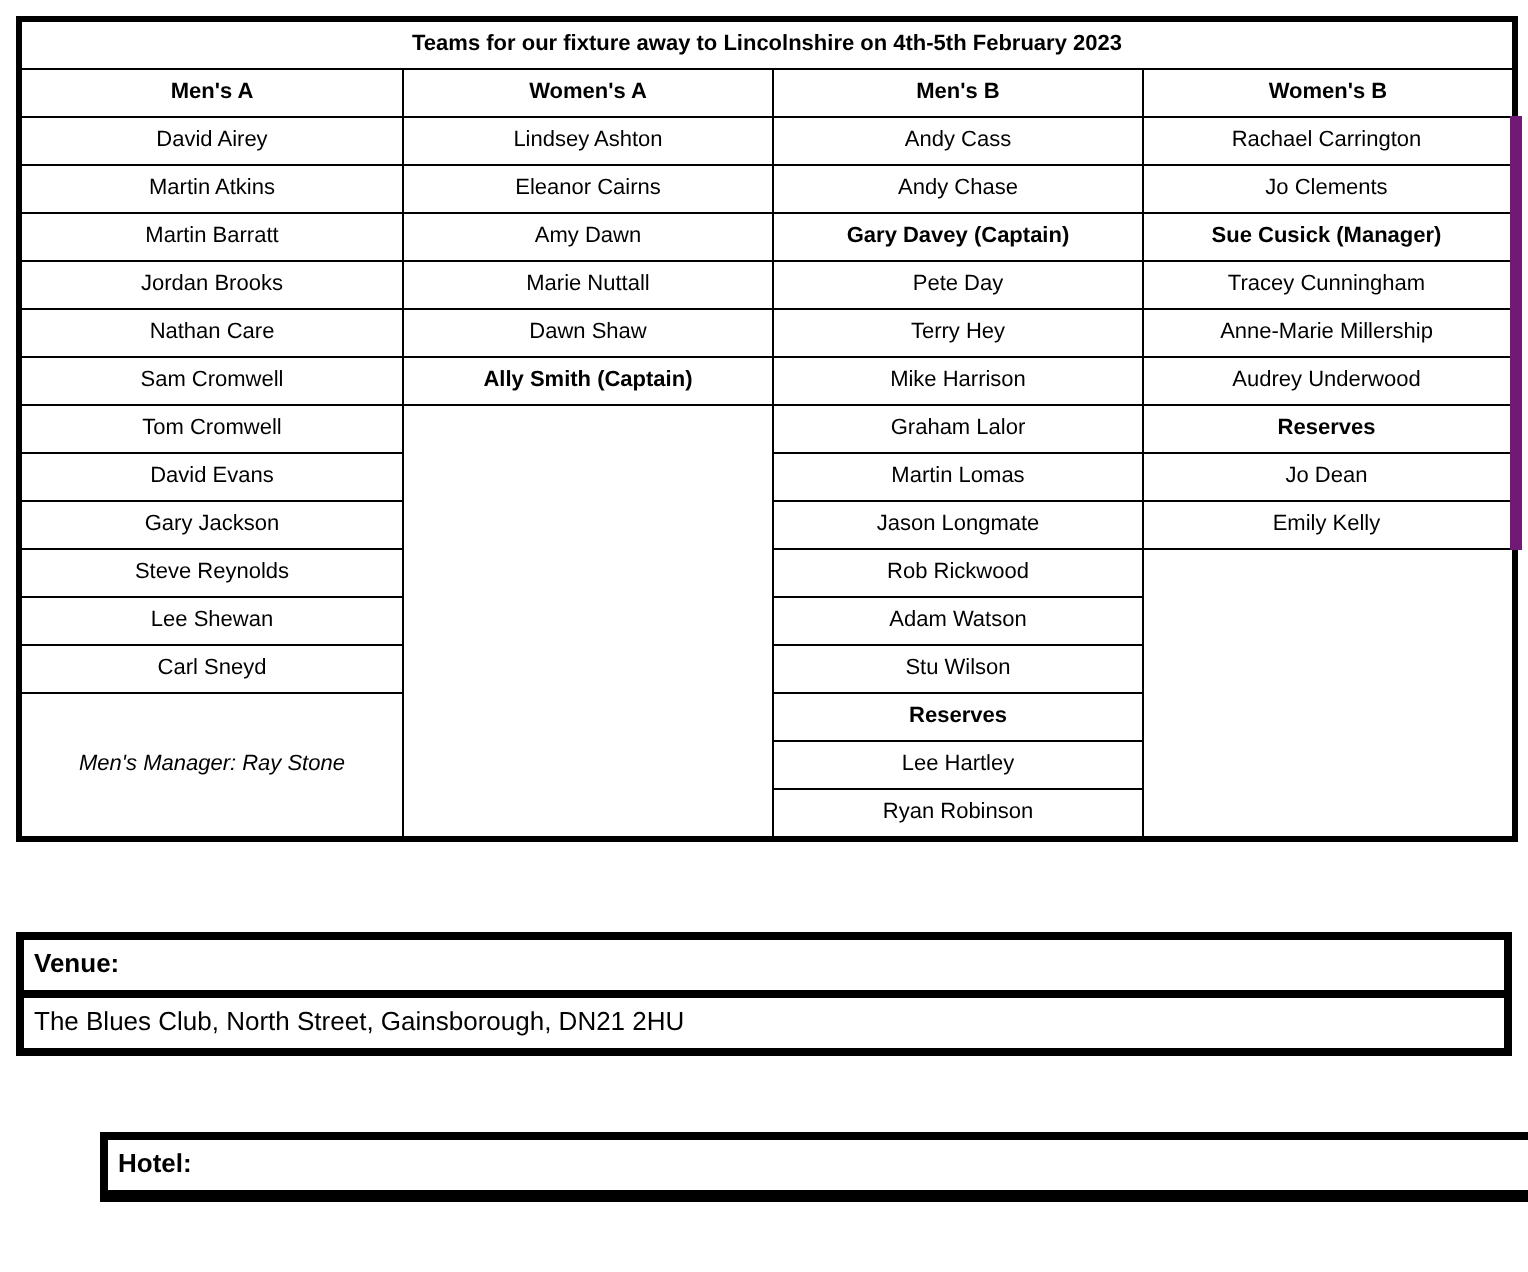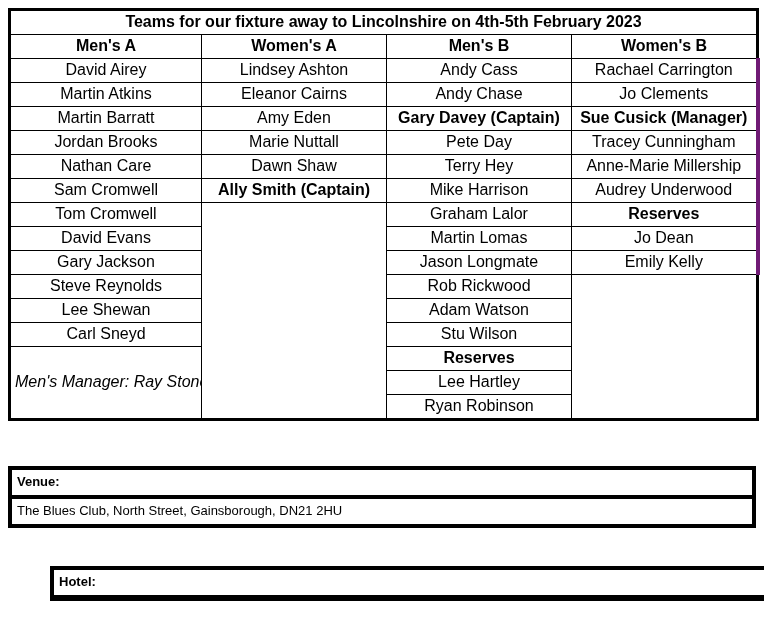--- a/index.html
+++ b/index.html
@@ -37,21 +37,21 @@
   }
 
   table.teams col.c1 { width: 192px; }
   table.teams col.c2 { width: 185px; }
   table.teams col.c3 { width: 185px; }
   table.teams col.c4 { width: 186px; }
 
   table.teams td {
     border: 1px solid #000000;
     padding: 2px 4px 3px 4px;
-    font-size: 16px;
+    font-size: 11px;
     line-height: 18px;
     height: 19px;
     vertical-align: middle;
     box-sizing: border-box;
     overflow: hidden;
     white-space: nowrap;
     text-align: center;
   }
 
   
@@ -73,21 +73,21 @@
     height: 36px;
     border-bottom: 3px solid #000000;
     border-right: 3px solid #000000;
   }
   td.header-cell.last { border-right: 1px solid #000000; }
 
   td.name-cell {
     border-right: 3px solid #000000;
     margin-left: 46px;
   }
-  td.name-cell.last { border-right: 4px solid #701a75; }
+  td.name-cell.last { border-right: 6px solid #701a75; }
 
   td.bold-name { font-weight: bold; }
 
   td.reserves-cell {
     font-weight: bold;
     border-top: 3px solid #000000;
   }
 
   td.manager-cell {
     font-weight: normal;
@@ -166,21 +166,21 @@
 
         <tr>
           <td class="name-cell">Martin Atkins</td>
           <td class="name-cell">Eleanor Cairns</td>
           <td class="name-cell">Andy Chase</td>
           <td class="name-cell last">Jo Clements</td>
         </tr>
 
         <tr>
           <td class="name-cell">Martin Barratt</td>
-          <td class="name-cell">Amy Eden</td>
+          <td class="name-cell">Amy Dawn</td>
           <td class="name-cell bold-name">Gary Davey (Captain)</td>
           <td class="name-cell last bold-name">Sue Cusick (Manager)</td>
         </tr>
 
         <tr>
           <td class="name-cell">Jordan Brooks</td>
           <td class="name-cell">Marie Nuttall</td>
           <td class="name-cell">Pete Day</td>
           <td class="name-cell last">Tracey Cunningham</td>
         </tr>

